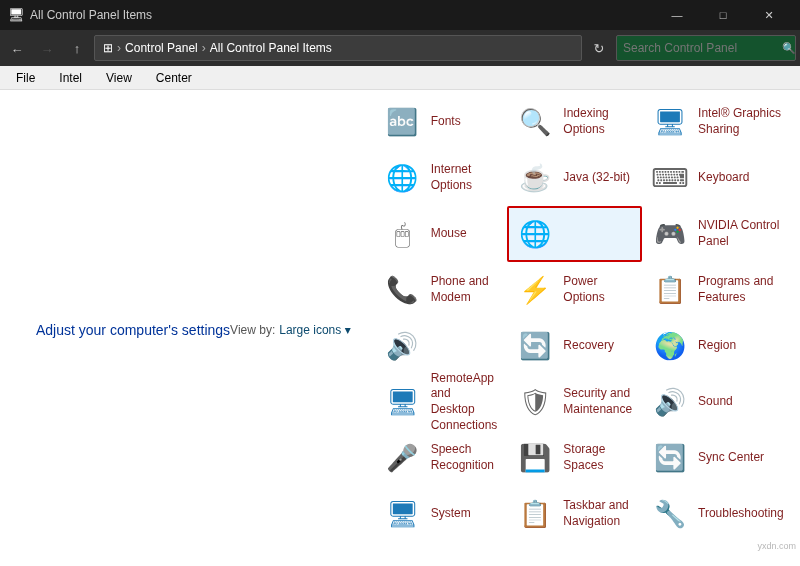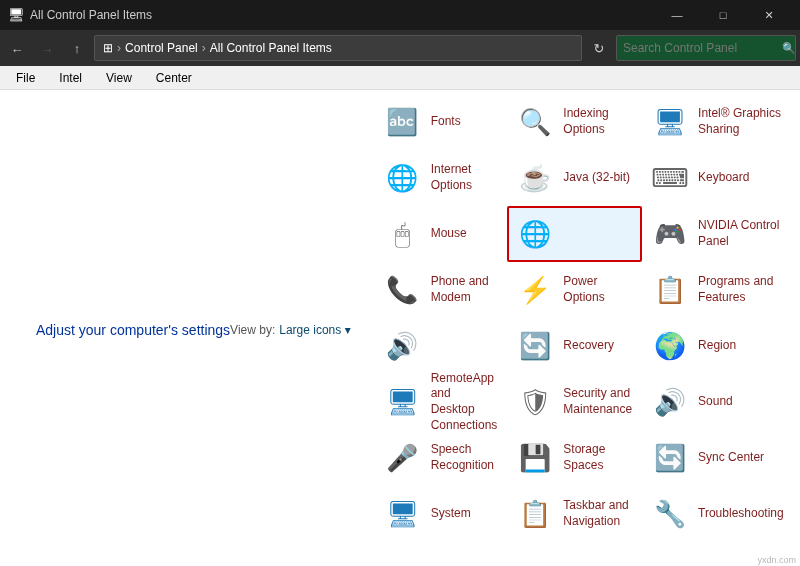--- a/index.html
+++ b/index.html
@@ -134,21 +134,21 @@
       font-size: 26px;
     }
     .item-label { font-size: 12px; color: #7f1d1d; line-height: 1.3; }
     .icon-blue { color: #1e7ab8; }
     .icon-green { color: #2d8a2d; }
     .icon-gray { color: #666; }
     .icon-orange { color: #d4630a; }
 
     
     .watermark {
-      position: fixed; bottom: 1px; right: 4px;
+      position: fixed; bottom: 15px; right: 4px;
       font-size: 9px; color: #999; opacity: 0.7;
     }
   </style>
 </head>
 <body>
 
 <div class="title-bar">
   <div class="title-bar-left">
     <span class="title-bar-icon">🖥</span>
     <span class="title-bar-title">All Control Panel Items</span>

